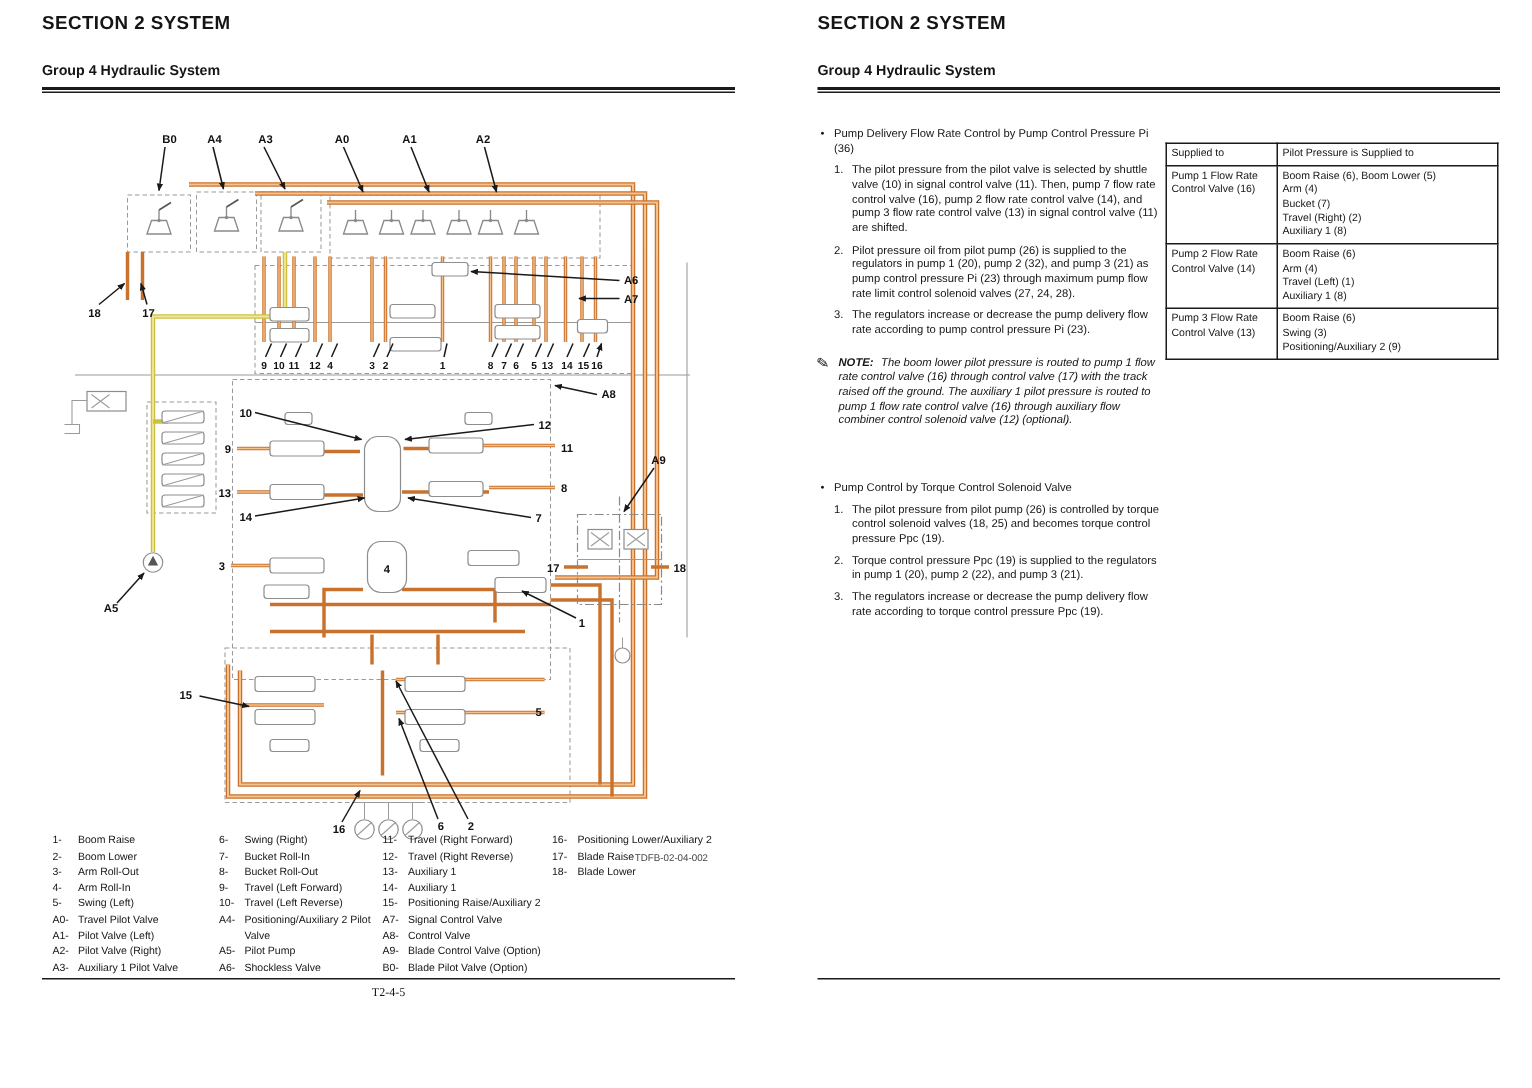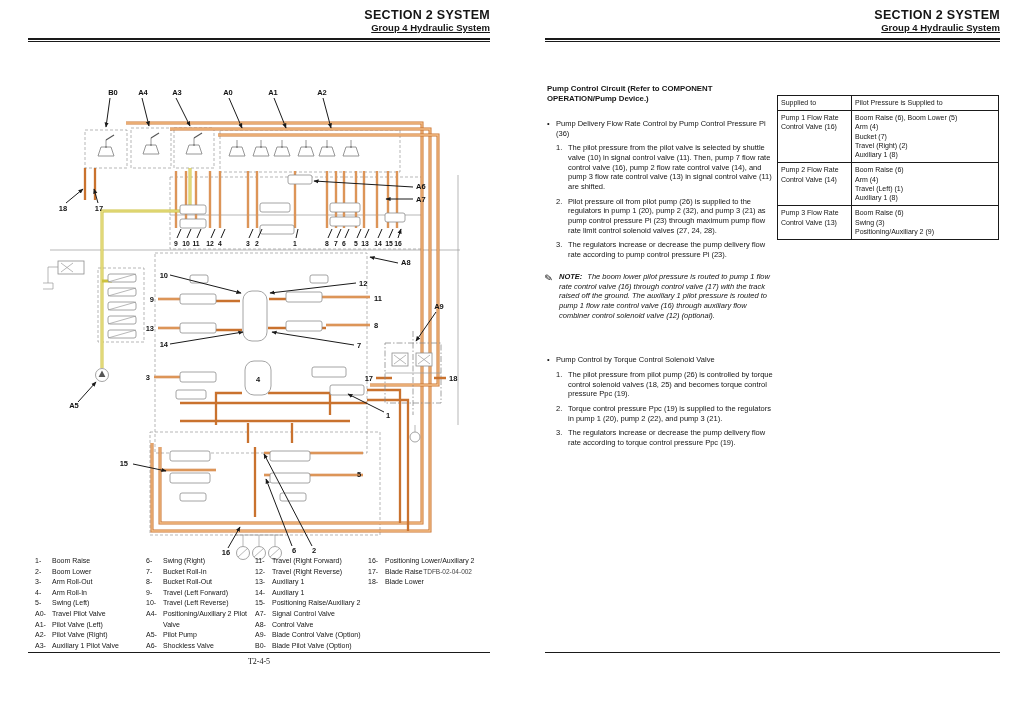--- a/index.html
+++ b/index.html
@@ -2,23 +2,23 @@
 <html><head>
 <meta charset="utf-8">
 <style>
   * { margin:0; padding:0; box-sizing:border-box; }
   html,body { width:1021px; height:725px; background:#ffffff; font-family:"Liberation Sans",sans-serif; color:#151515; }
   body { position:relative; overflow:hidden; }
   .page { position:absolute; top:0; height:725px; }
   #pageL { left:28px; width:462px; }
   #pageR { left:545px; width:455px; }
 
-  .hdr { text-align:right; padding-top:8px; }
+  .hdr { text-align:left; padding-top:8px; }
   .hdr-title { font-size:12.5px; font-weight:bold; letter-spacing:.3px; }
-  .hdr-sub { font-size:9.5px; font-weight:bold; margin-top:0;text-decoration:underline; }
+  .hdr-sub { font-size:9.5px; font-weight:bold; margin-top:20px; }
   .hdr-rule { margin-top:5px; height:4px; border-top:2px solid #1a1a1a; border-bottom:1px solid #1a1a1a; }
 
   
   #diagram { position:absolute; left:2px; top:85px; }
   svg text { font-family:"Liberation Sans",sans-serif; }
   .lbl  { font-size:7.5px; font-weight:bold; fill:#111; }
   .lblS { font-size:6.8px; font-weight:bold; fill:#111; }
   .figcode { font-size:6.5px; fill:#444; }
   .gthin { stroke:#9a9a9a; stroke-width:.7; fill:none; }
   .cap   { stroke:#8d8d8d; stroke-width:.8; fill:#ffffff; }
@@ -422,21 +422,20 @@
 </div>
 
 <div class="page" id="pageR">
   <div class="hdr">
     <div class="hdr-title">SECTION 2 SYSTEM</div>
     <div class="hdr-sub">Group 4 Hydraulic System</div>
     <div class="hdr-rule"></div>
   </div>
 
   <div class="rp-text">
-    <div class="sec-title">Pump Control Circuit (Refer to COMPONENT OPERATION/Pump Device.)</div>
 
     <div class="bullet-row">
       <span class="bullet-dot">•</span>
       <span class="bullet-title">Pump Delivery Flow Rate Control by Pump Control Pressure Pi (36)</span>
     </div>
     <div class="num-item">
         <span class="num-n">1.</span>
         <span>The pilot pressure from the pilot valve is selected by shuttle valve (10) in signal control valve (11). Then, pump 7 flow rate control valve (16), pump 2 flow rate control valve (14), and pump 3 flow rate control valve (13) in signal control valve (11) are shifted.</span>
       </div>
     <div class="num-item">

